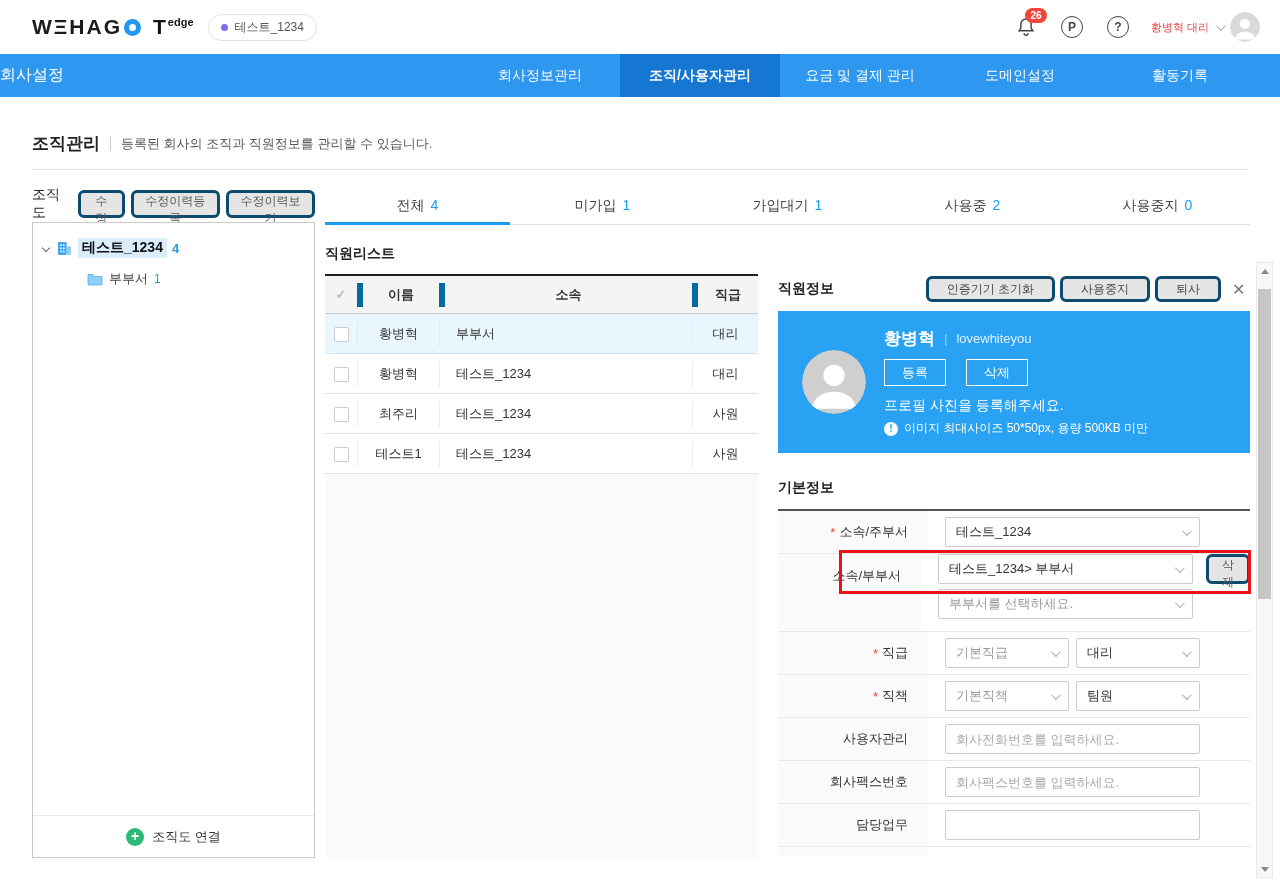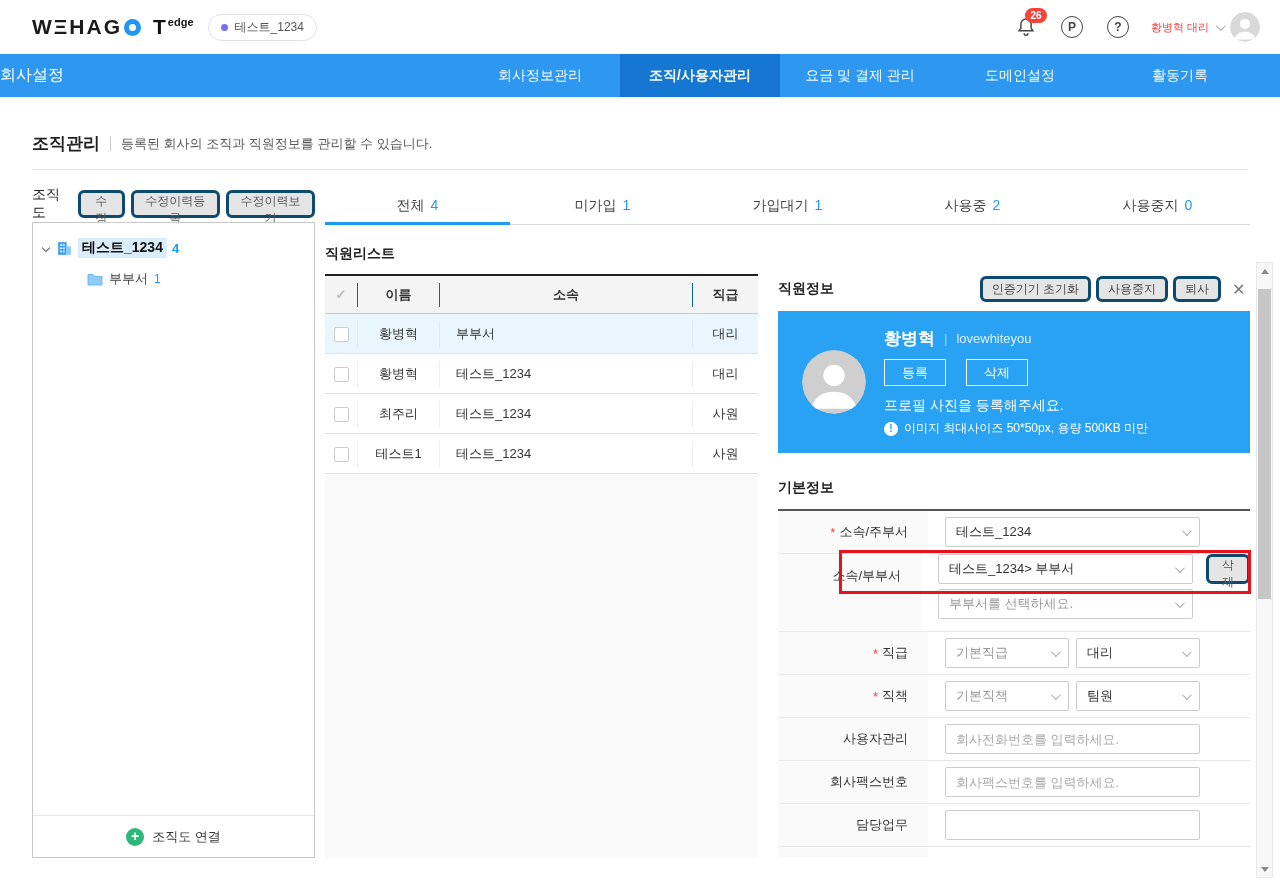--- a/index.html
+++ b/index.html
@@ -67,34 +67,34 @@
   .list-col { width:433px; display:flex; flex-direction:column; }
   .list-title { margin-top:20px; font-size:14px; font-weight:bold; color:#222; }
   .emp-table { margin-top:11px; border-top:2px solid #222; }
   .t-head { display:flex; height:38px; background:#f4f4f4; border-bottom:1px solid #c9c9c9; align-items:center; font-size:13px; font-weight:bold; color:#333; }
   .t-row { display:flex; height:40px; border-bottom:1px solid #e2e2e2; align-items:center; font-size:13px; color:#333; background:#fff; cursor:pointer; }
   .t-row.selected { background:#eaf6fe; border-bottom:1px solid #cfe8f8; }
   .c-check { width:32px; text-align:center; }
   .c-name { width:82px; text-align:center; }
   .c-dept { flex:1; padding-left:16px; }
   .c-rank { width:66px; text-align:center; }
-  .t-head .c-name, .t-head .c-dept, .t-head .c-rank { border-left:1px solid #0369a1; height:24px; line-height:24px; }
+  .t-head .c-name, .t-head .c-dept, .t-head .c-rank { border-left:6px solid #0369a1; height:24px; line-height:24px; }
   .t-head .c-dept { text-align:center; padding-left:0; }
   .t-row .c-name, .t-row .c-dept, .t-row .c-rank { border-left:1px solid #eee; height:26px; line-height:26px; }
   .t-row.selected .c-name, .t-row.selected .c-dept, .t-row.selected .c-rank { border-left-color:#d8ecfa; }
   .chk-head { color:#bbb; font-size:13px; }
   .checkbox { display:inline-block; width:15px; height:15px; border:1px solid #ccc; background:#fff; border-radius:2px; vertical-align:middle; cursor:pointer; }
   .list-fill { flex:1; background:#fafafa; }
 
   
   .detail-col { margin-left:20px; width:472px; overflow:hidden; }
   .detail-head { margin-top:50px; height:28px; display:flex; align-items:center; }
   .detail-title { font-size:14px; font-weight:bold; color:#222; }
   .detail-actions { margin-left:auto; display:flex; align-items:center; gap:5px; }
-  .detail-actions .btn { height:26px; font-size:12px; padding:0 9px; color:#444; }
+  .detail-actions .btn { height:26px; font-size:12px; padding:0 18px; color:#444; }
   .close-x { width:24px; height:24px; border:none; background:none; font-size:16px; color:#777; cursor:pointer; font-family:inherit; }
 
   .profile-card { margin-top:8px; height:142px; background:#29a2f3; display:flex; align-items:center; }
   .avatar-lg { width:64px; height:64px; border-radius:50%; overflow:hidden; margin-left:24px; flex-shrink:0; }
   .profile-info { margin-left:18px; }
   .p-name-row { display:flex; align-items:center; }
   .p-name { font-size:17px; font-weight:bold; color:#fff; }
   .p-sep { color:rgba(255,255,255,.55); margin:0 9px; font-size:13px; }
   .p-id { font-size:13px; color:rgba(255,255,255,.85); }
   .p-btns { margin-top:9px; display:flex; gap:20px; }

